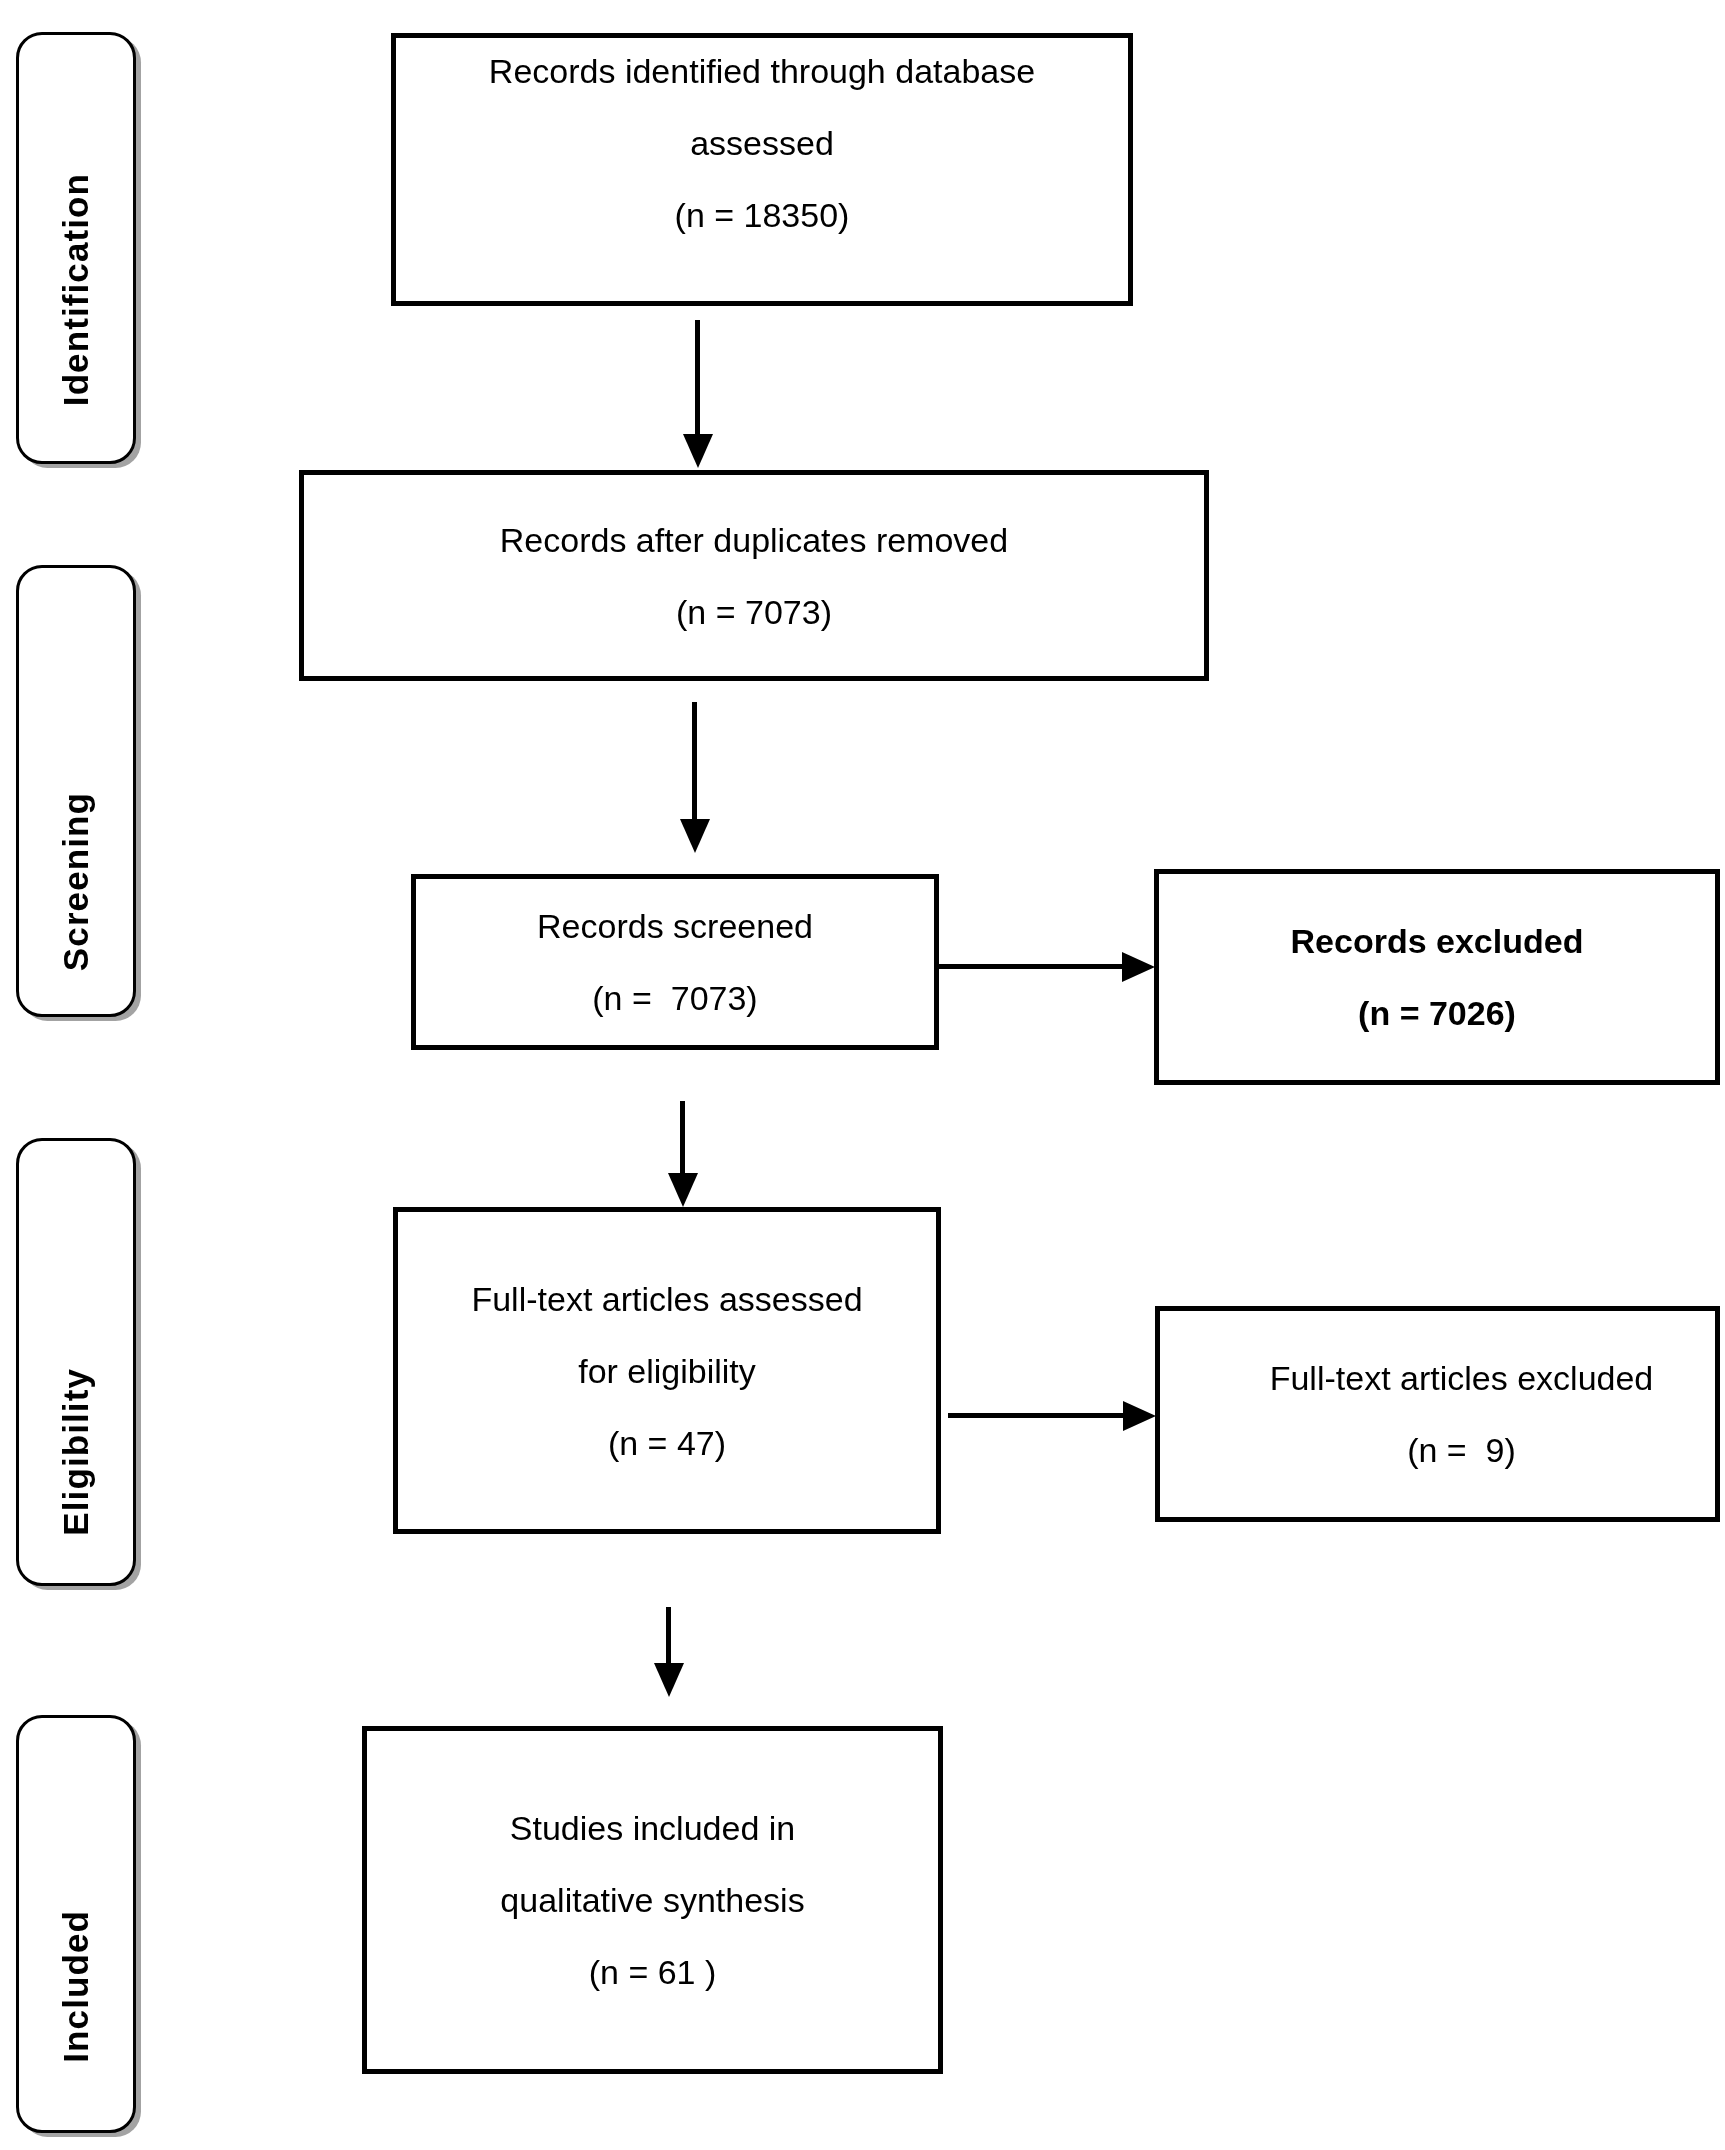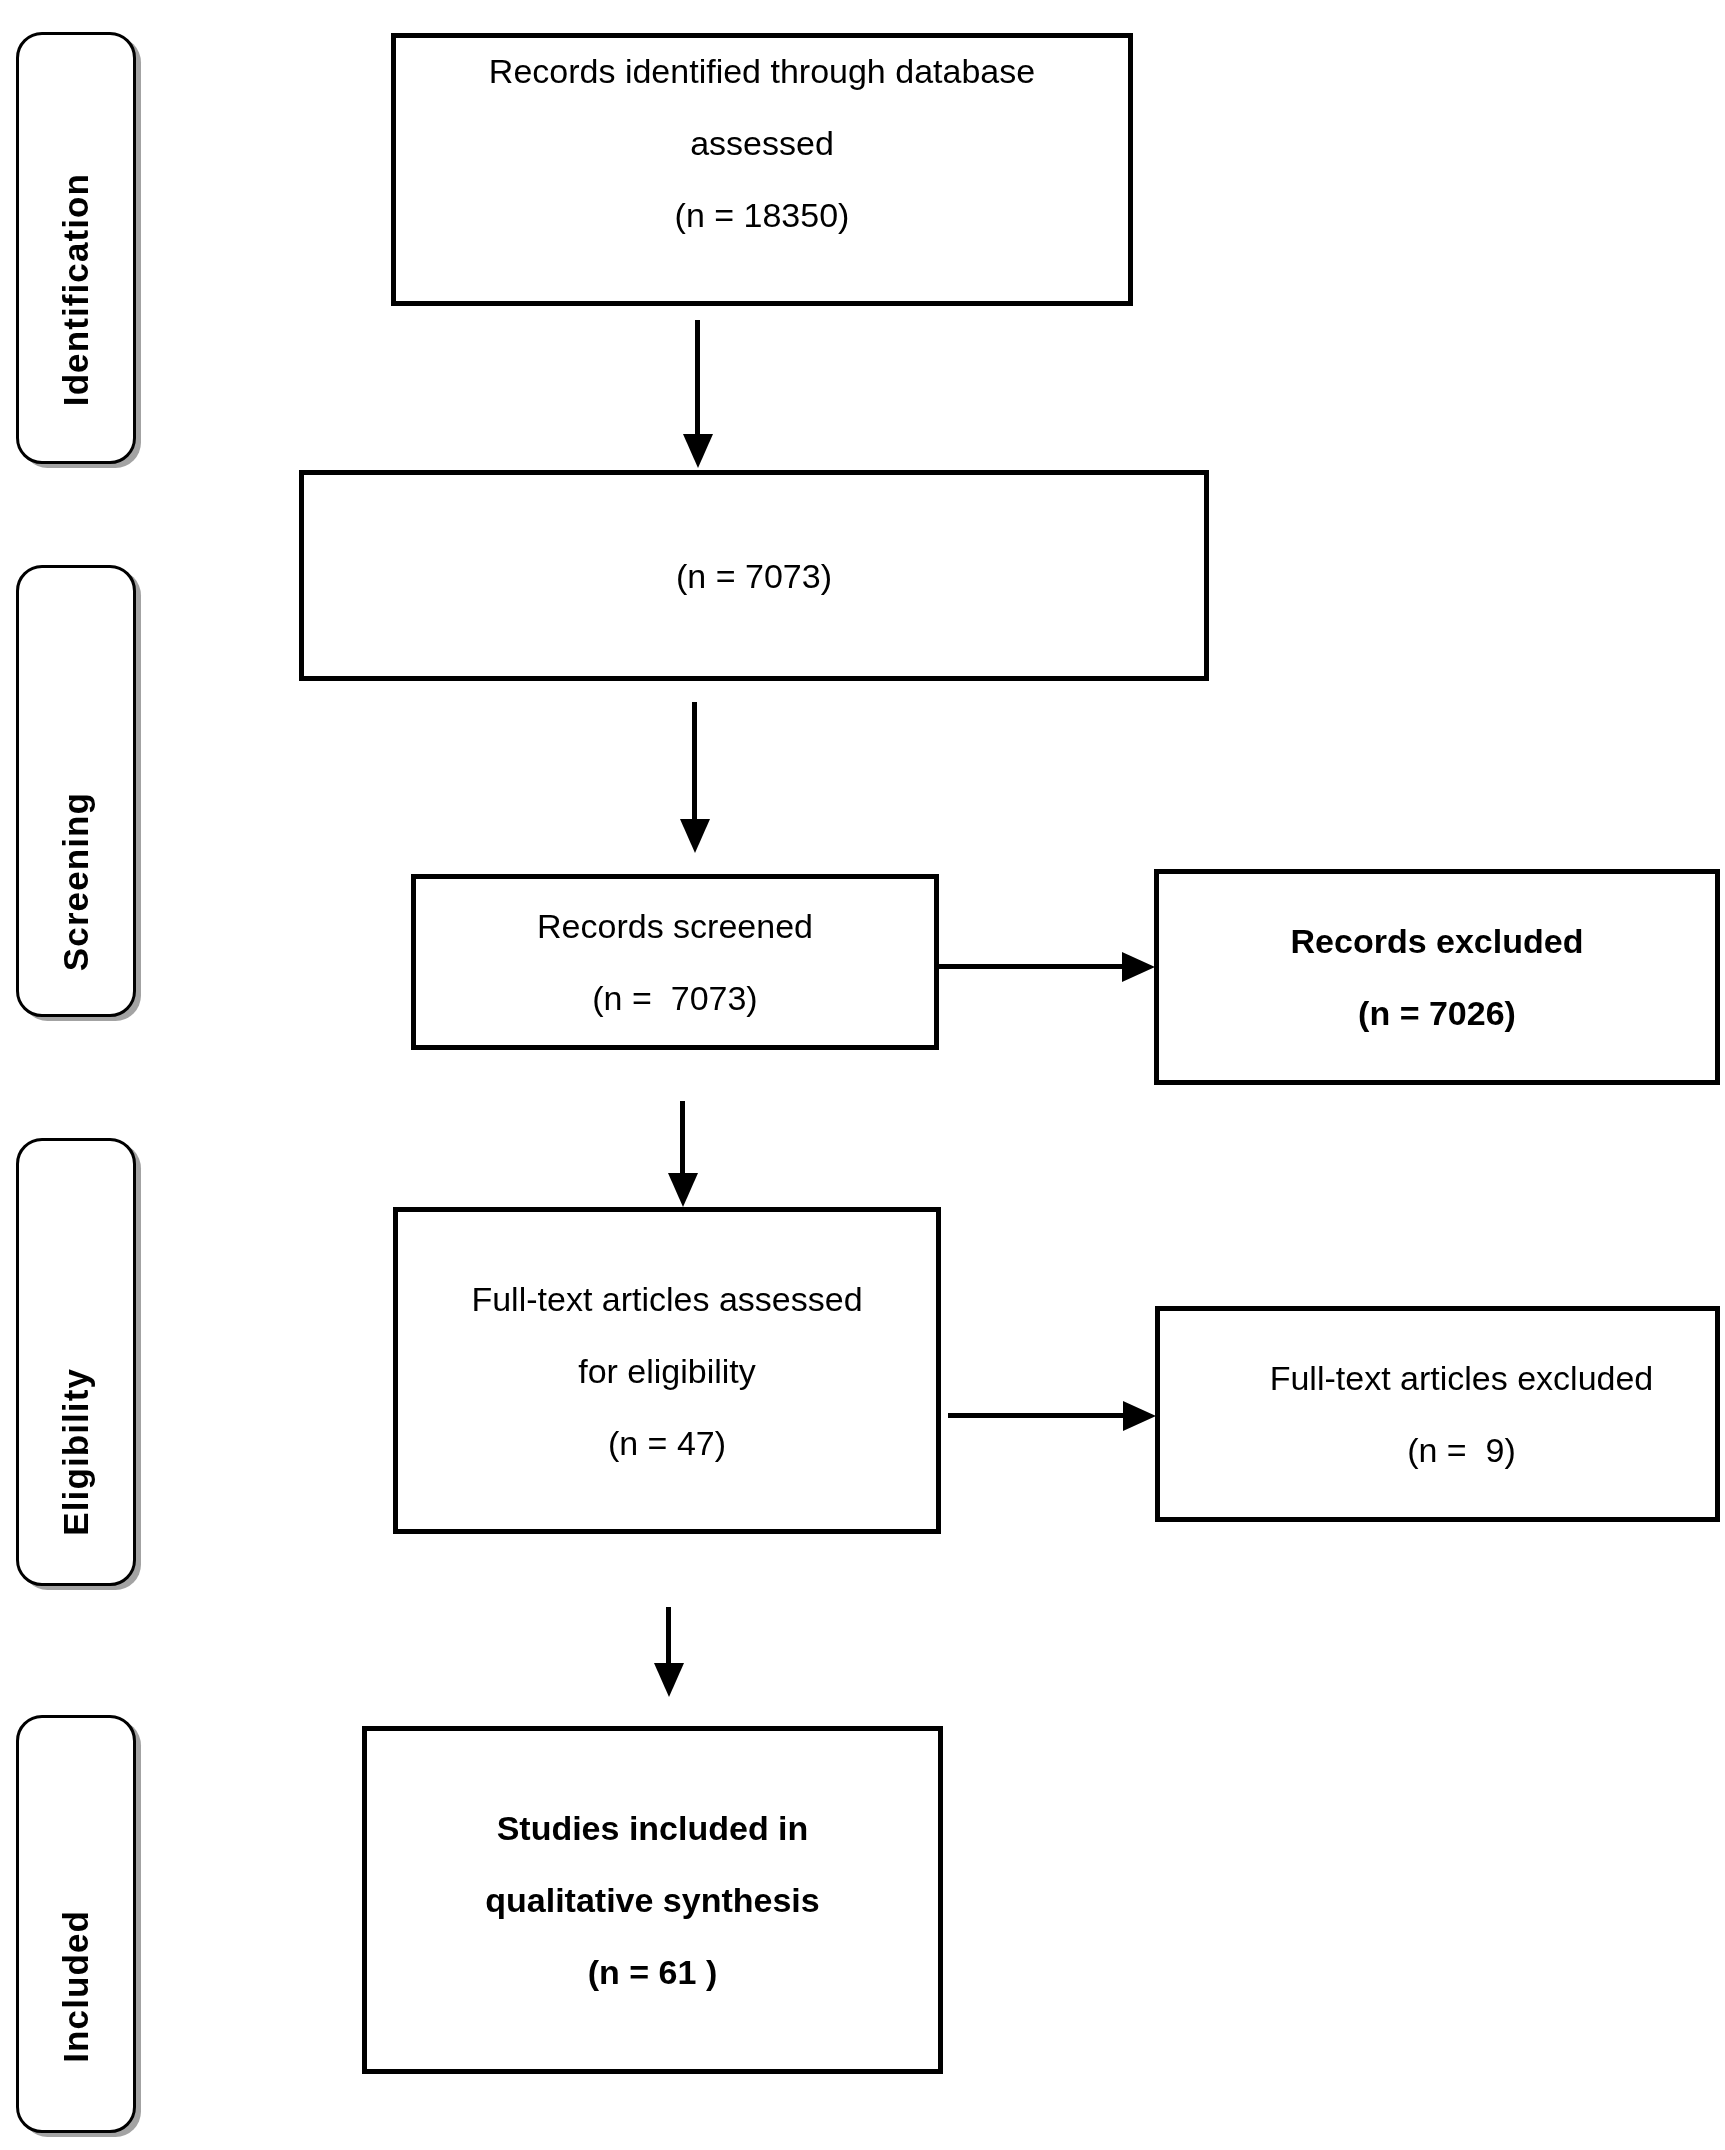--- a/index.html
+++ b/index.html
@@ -61,21 +61,21 @@
     color: #000000;
   }
   .bline { white-space: pre; }
 
   #box-identified        { left: 345px;  top: 33px;   width: 742px; height: 273px; padding-bottom: 53px; margin-left: 46px; }
   #box-dedup             { left: 299px;  top: 470px;  width: 910px; height: 211px; }
   #box-screened          { left: 411px;  top: 874px; width: 528px;  height: 176px; }
   #box-records-excluded  { left: 1154px; top: 869px; width: 566px; height: 216px; font-weight: bold; }
   #box-fulltext          { left: 393px;  top: 1207px; width: 548px; height: 327px; }
   #box-fulltext-excluded { left: 1155px; top: 1306px; width: 565px; height: 216px; padding-left: 48px; }
-  #box-included          { left: 362px;  top: 1726px; width: 581px; height: 348px; font-weight: bold; }
+  #box-included          { left: 362px;  top: 1726px; width: 581px; height: 348px; }
 
   
   .varrow {
     position: absolute;
     width: 5px;
     background: #000000;
   }
   .varrow::after {
     content: "";
     position: absolute;
@@ -128,20 +128,21 @@
     <span class="stage-text">Included</span>
   </div>
 
   <div class="flow-box" id="box-identified">
     <div class="bline">Records identified through database</div>
     <div class="bline">assessed</div>
     <div class="bline">(n = 18350)</div>
   </div>
 
   <div class="flow-box" id="box-dedup">
+    <div class="bline">Records after duplicates removed</div>
     <div class="bline">(n = 7073)</div>
   </div>
 
   <div class="flow-box" id="box-screened">
     <div class="bline">Records screened</div>
     <div class="bline">(n =  7073)</div>
   </div>
 
   <div class="flow-box" id="box-records-excluded">
     <div class="bline">Records excluded</div>

